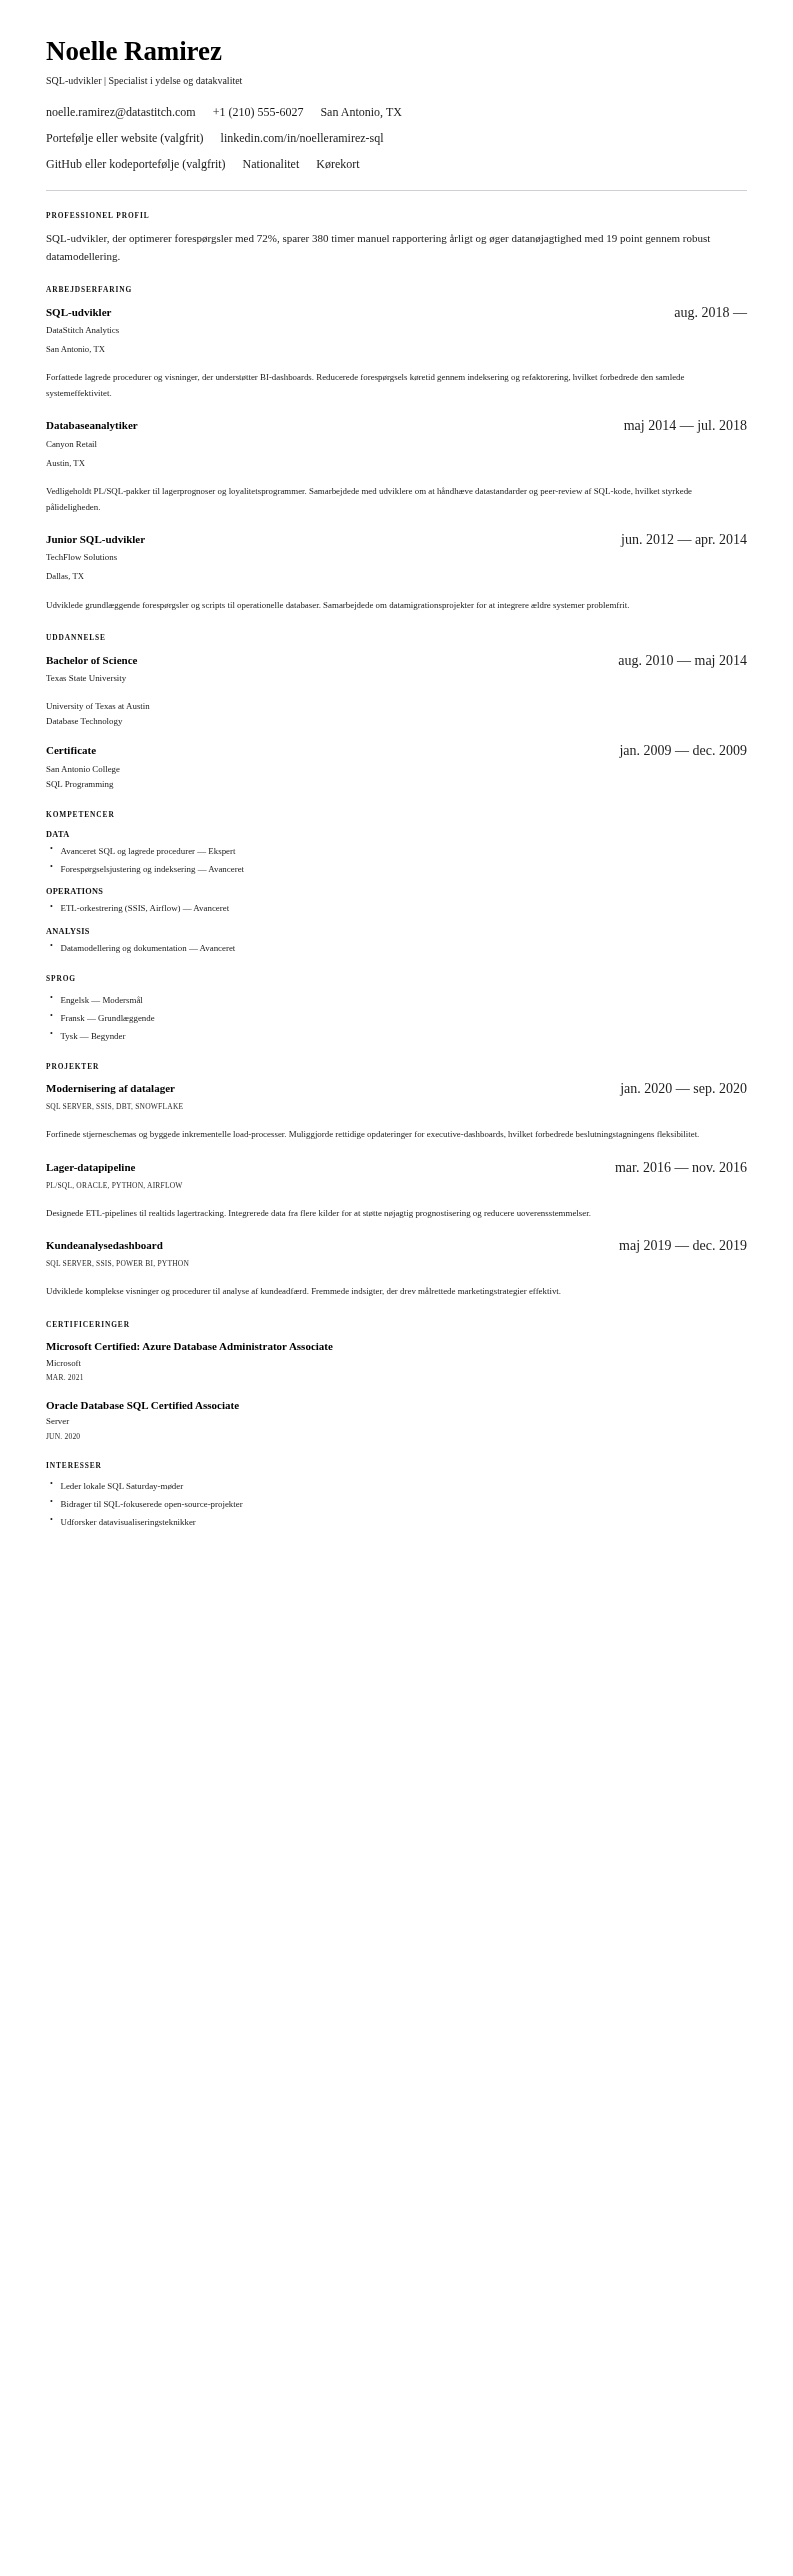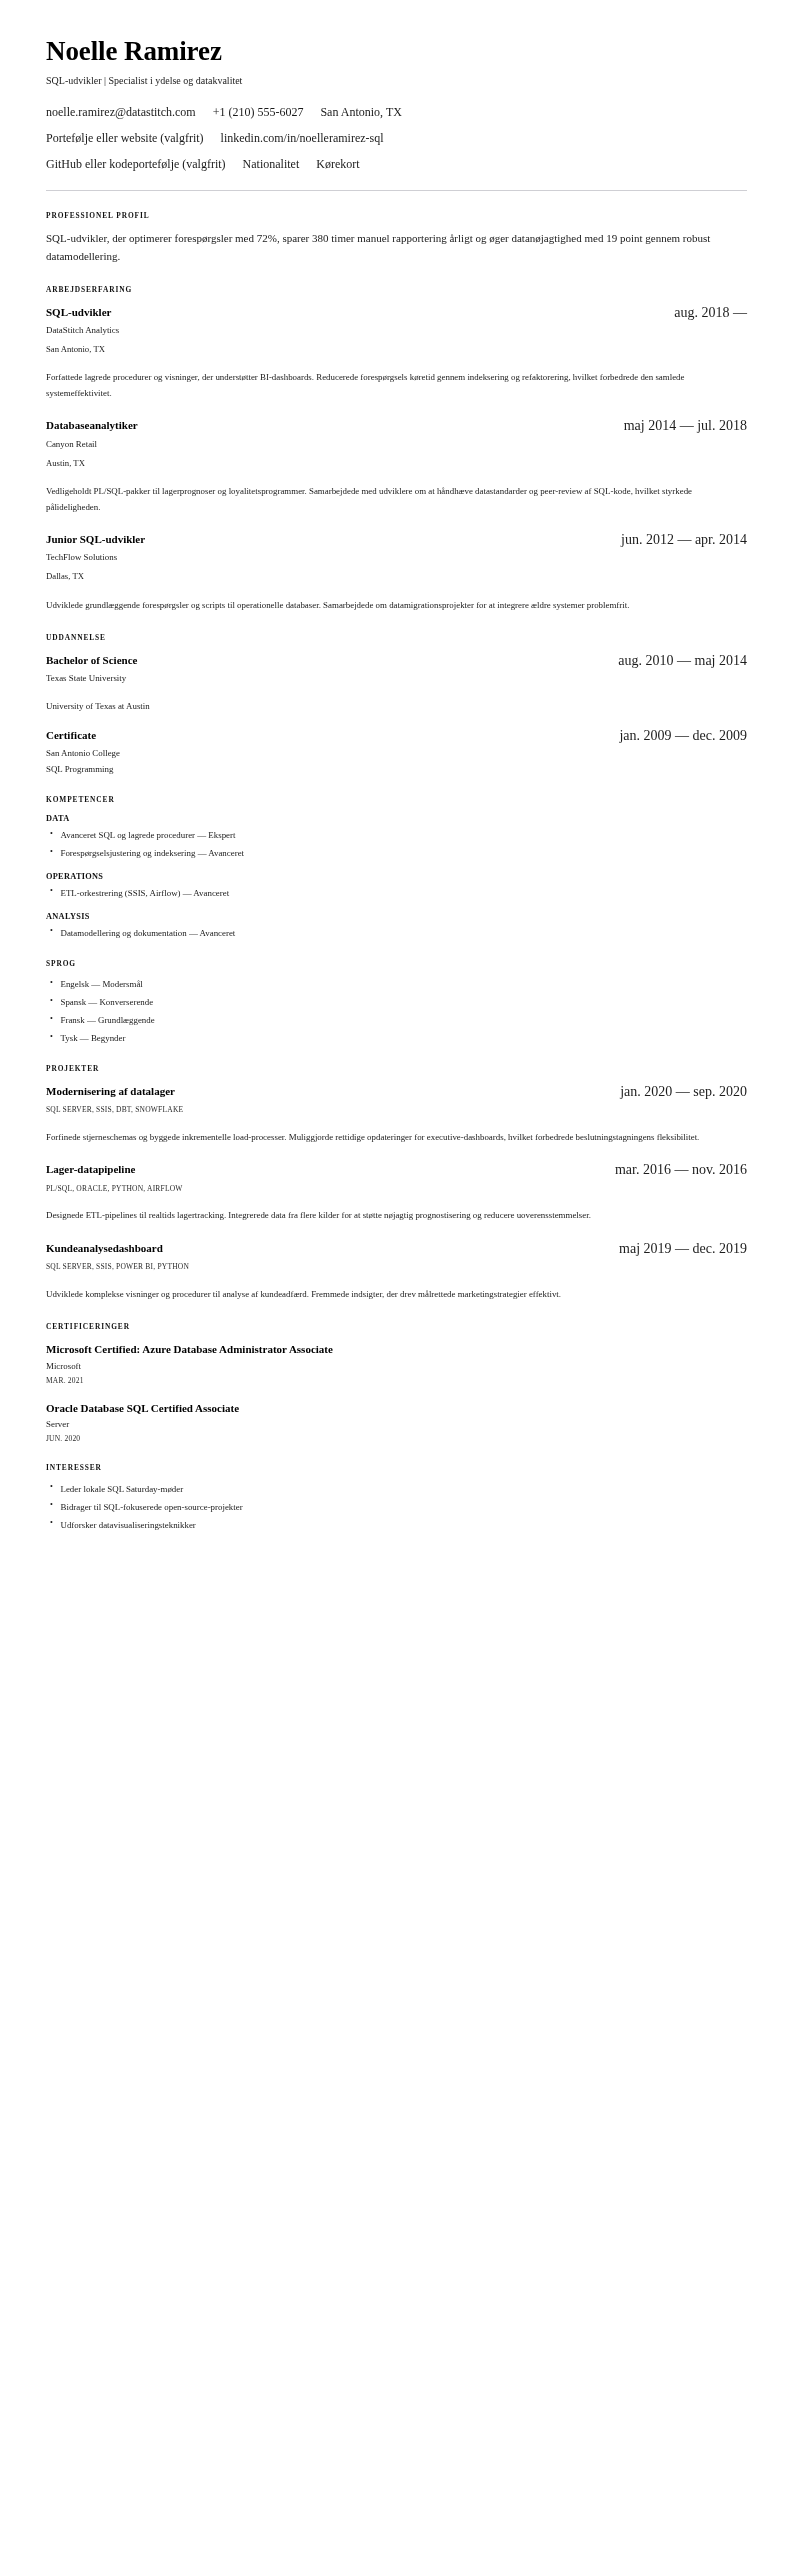--- a/index.html
+++ b/index.html
@@ -253,20 +253,21 @@
   <div id="education-list">
       <div class="edu-entry">
         <div class="entry-head">
           <div class="entry-title">Bachelor of Science</div>
           <div class="entry-date">aug. 2010 — maj 2014</div>
         </div>
         <div class="entry-org">Texas State University</div>
       </div>
       <div class="edu-entry">
         <div class="entry-org">University of Texas at Austin</div>
+        <div class="entry-org">Database Technology</div>
       </div>
       <div class="edu-entry">
         <div class="entry-head">
           <div class="entry-title">Certificate</div>
           <div class="entry-date">jan. 2009 — dec. 2009</div>
         </div>
         <div class="entry-org">San Antonio College</div>
         <div class="entry-org">SQL Programming</div>
       </div>
     </div>
@@ -294,21 +295,20 @@
           <li>Datamodellering og dokumentation — Avanceret</li>
         </ul>
       </div>
     </div>
 </section>
 
 <section class="section">
   <div class="section-title">Sprog</div>
   <ul class="bullets" id="languages-list">
       <li>Engelsk — Modersmål</li>
-      <li>Spansk — Konverserende</li>
       <li>Fransk — Grundlæggende</li>
       <li>Tysk — Begynder</li>
     </ul>
 </section>
 
 <section class="section">
   <div class="section-title">Projekter</div>
   <div id="projects-list">
       <div class="entry">
         <div class="entry-head">

